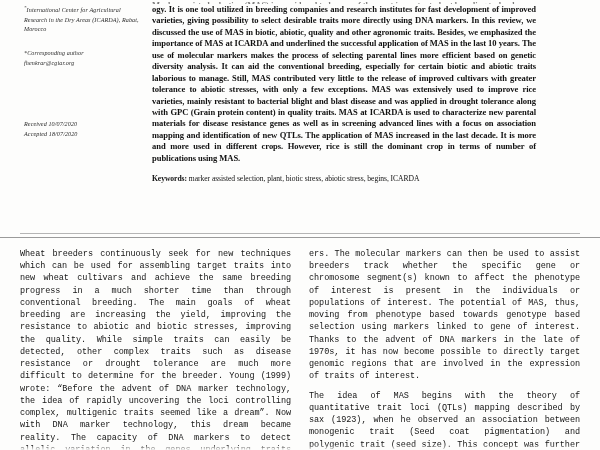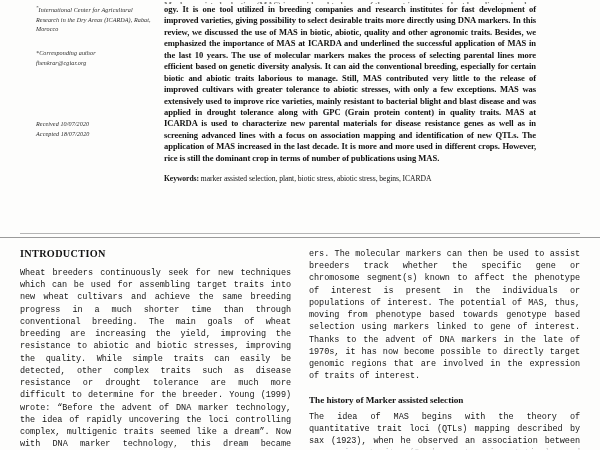--- a/index.html
+++ b/index.html
@@ -24,21 +24,20 @@
     background: #fdfdfc;
     overflow: hidden;
   }
 
   
   .top-zone {
     display: flex;
     width: 544px;
     height: 228px;
     box-sizing: border-box;
-    padding-left: 12px;
   }
 
   .side-col {
     width: 152px;
     flex: 0 0 152px;
     box-sizing: border-box;
     padding: 4px 10px 0 24px;
     position: relative;
   }
 
@@ -210,25 +209,23 @@
       </div>
     </div>
   </div>
 
   <div class="rule inner"></div>
   <div class="rule" style="margin-top:3px;"></div>
 
   <div class="body-zone">
 
     <div class="col">
-      <h2 class="section-head">INTRODUCTION</h2>
       <p class="para tight">Wheat breeders continuously seek for new techniques which can be used for assembling target traits into new wheat cultivars and achieve the same breeding progress in a much shorter time than through conventional breeding. The main goals of wheat breeding are increasing the yield, improving the resistance to abiotic and biotic stresses, improving the quality. While simple traits can easily be detected, other complex traits such as disease resistance or drought tolerance are much more difficult to determine for the breeder. Young (1999) wrote: “Before the advent of DNA marker technology, the idea of rapidly uncovering the loci controlling complex, multigenic traits seemed like a dream”. Now with DNA marker technology, this dream became reality. The capacity of DNA markers to detect allelic variation in the genes underlying traits offers a great promise</p>
     </div>
 
     <div class="col">
       <p class="para">ers. The molecular markers can then be used to assist breeders track whether the specific gene or chromosome segment(s) known to affect the phenotype of interest is present in the individuals or populations of interest. The potential of MAS, thus, moving from phenotype based towards genotype based selection using markers linked to gene of interest. Thanks to the advent of DNA markers in the late of 1970s, it has now become possible to directly target genomic regions that are involved in the expression of traits of interest.</p>
-      <h3 class="sub-head">The history of Marker assisted selection</h3>
       <p class="para tight">The idea of MAS begins with the theory of quantitative trait loci (QTLs) mapping described by sax (1923), when he observed an association between monogenic trait (Seed coat pigmentation) and polygenic trait (seed size). This concept was further elaborated by Thoday (1955),</p>
     </div>
   </div>
 
   <div class="fade-bottom"></div>
 </div>
 
 </body></html>

